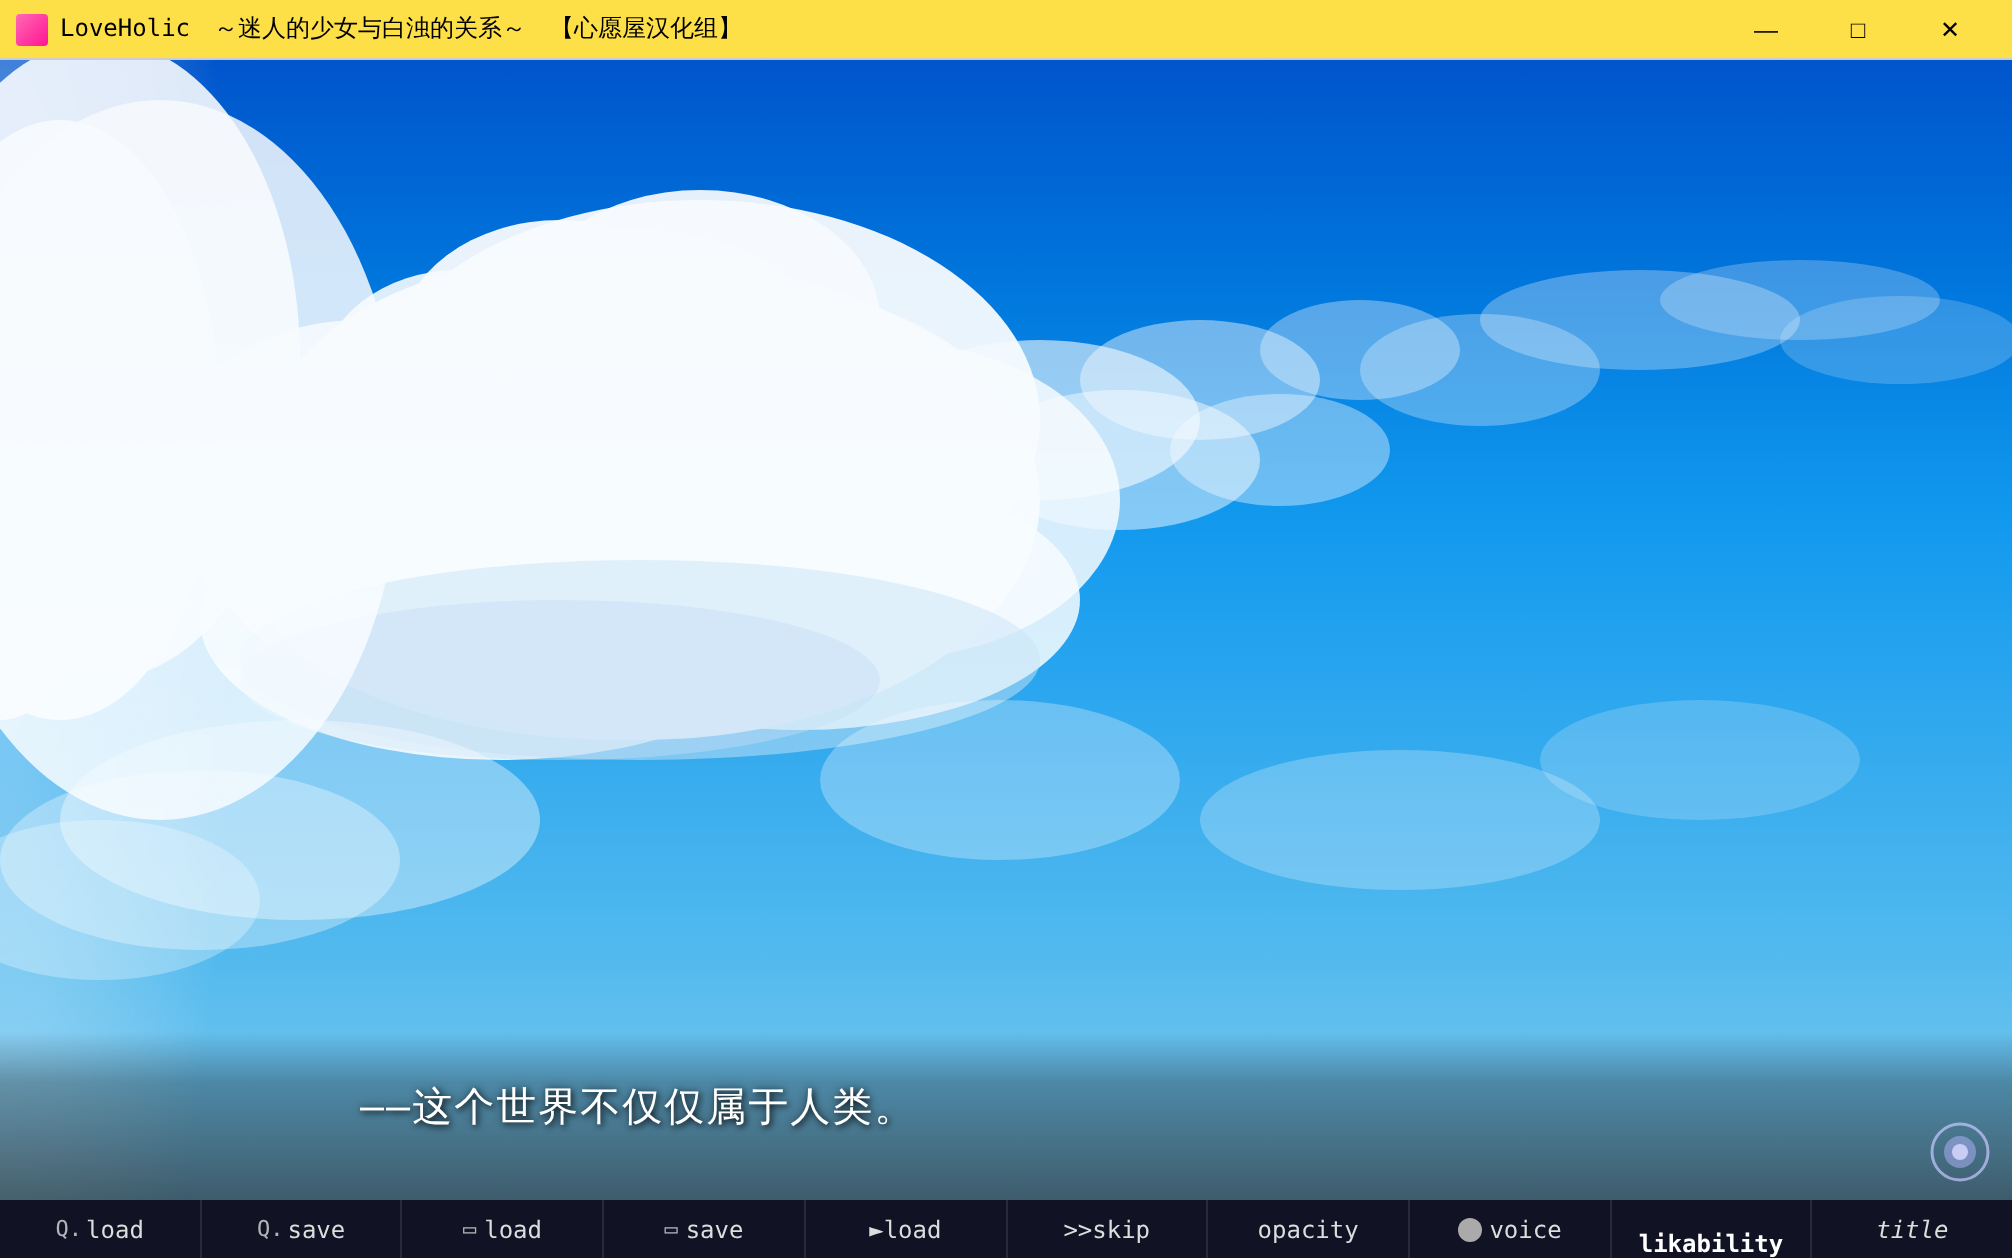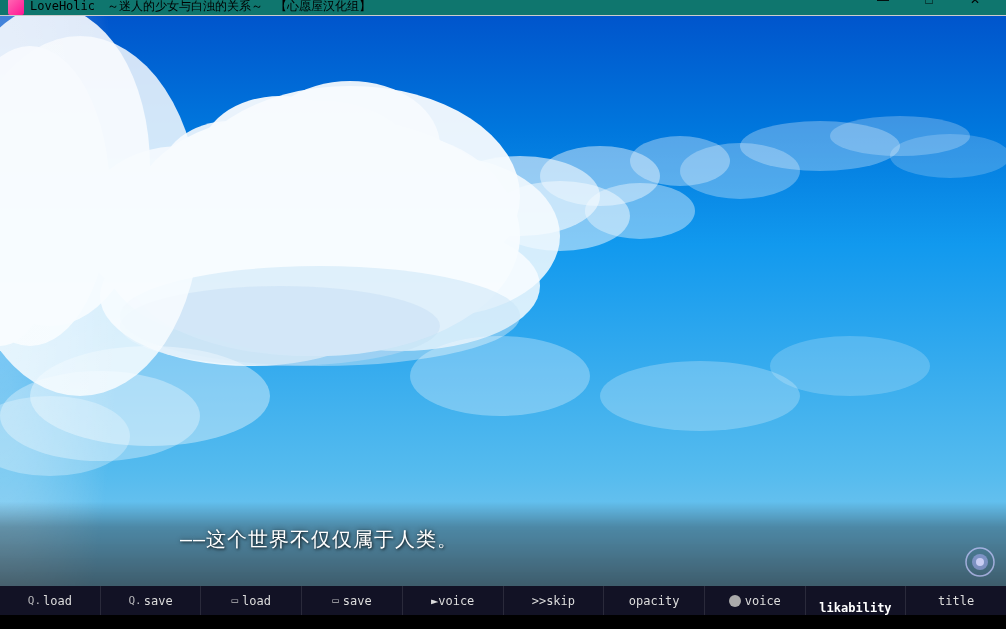--- a/index.html
+++ b/index.html
@@ -13,24 +13,24 @@
       height: 629px;
       overflow: hidden;
       font-family: 'MS Gothic', 'SimHei', monospace;
       background: #000;
       user-select: none;
     }
 
     
     #titlebar {
       width: 100%;
-      height: 16px;
-      background: #0f766e;
-      display: flex;
-      align-items: flex-end;
+      height: 30px;
+      background: #fde047;
+      display: flex;
+      align-items: center;
       padding: 0 8px;
       position: relative;
       z-index: 10;
       border-bottom: 1px solid #ccc;
     }
 
     #titlebar-icon {
       width: 16px;
       height: 16px;
       margin-right: 6px;
@@ -153,20 +153,21 @@
     }
 
     .toolbar-btn.highlighted {
       color: #ffffff;
       font-weight: bold;
       align-items: flex-end;
     }
 
     .toolbar-btn:last-child {
       border-right: none;
+      font-style: italic;
     }
 
     .toolbar-icon {
       font-size: 11px;
       opacity: 0.8;
     }
 
     
     .voice-circle {
       width: 12px;
@@ -280,21 +281,21 @@
   </div>
   <div class="toolbar-btn">
     <span class="toolbar-icon">▭</span>
     <span>load</span>
   </div>
   <div class="toolbar-btn">
     <span class="toolbar-icon">▭</span>
     <span>save</span>
   </div>
   <div class="toolbar-btn">
-    <span>►voice</span>
+    <span>►load</span>
   </div>
   <div class="toolbar-btn">
     <span>&gt;&gt;skip</span>
   </div>
   <div class="toolbar-btn">
     <span>opacity</span>
   </div>
   <div class="toolbar-btn">
     <span class="voice-circle"></span>
     <span>voice</span>

